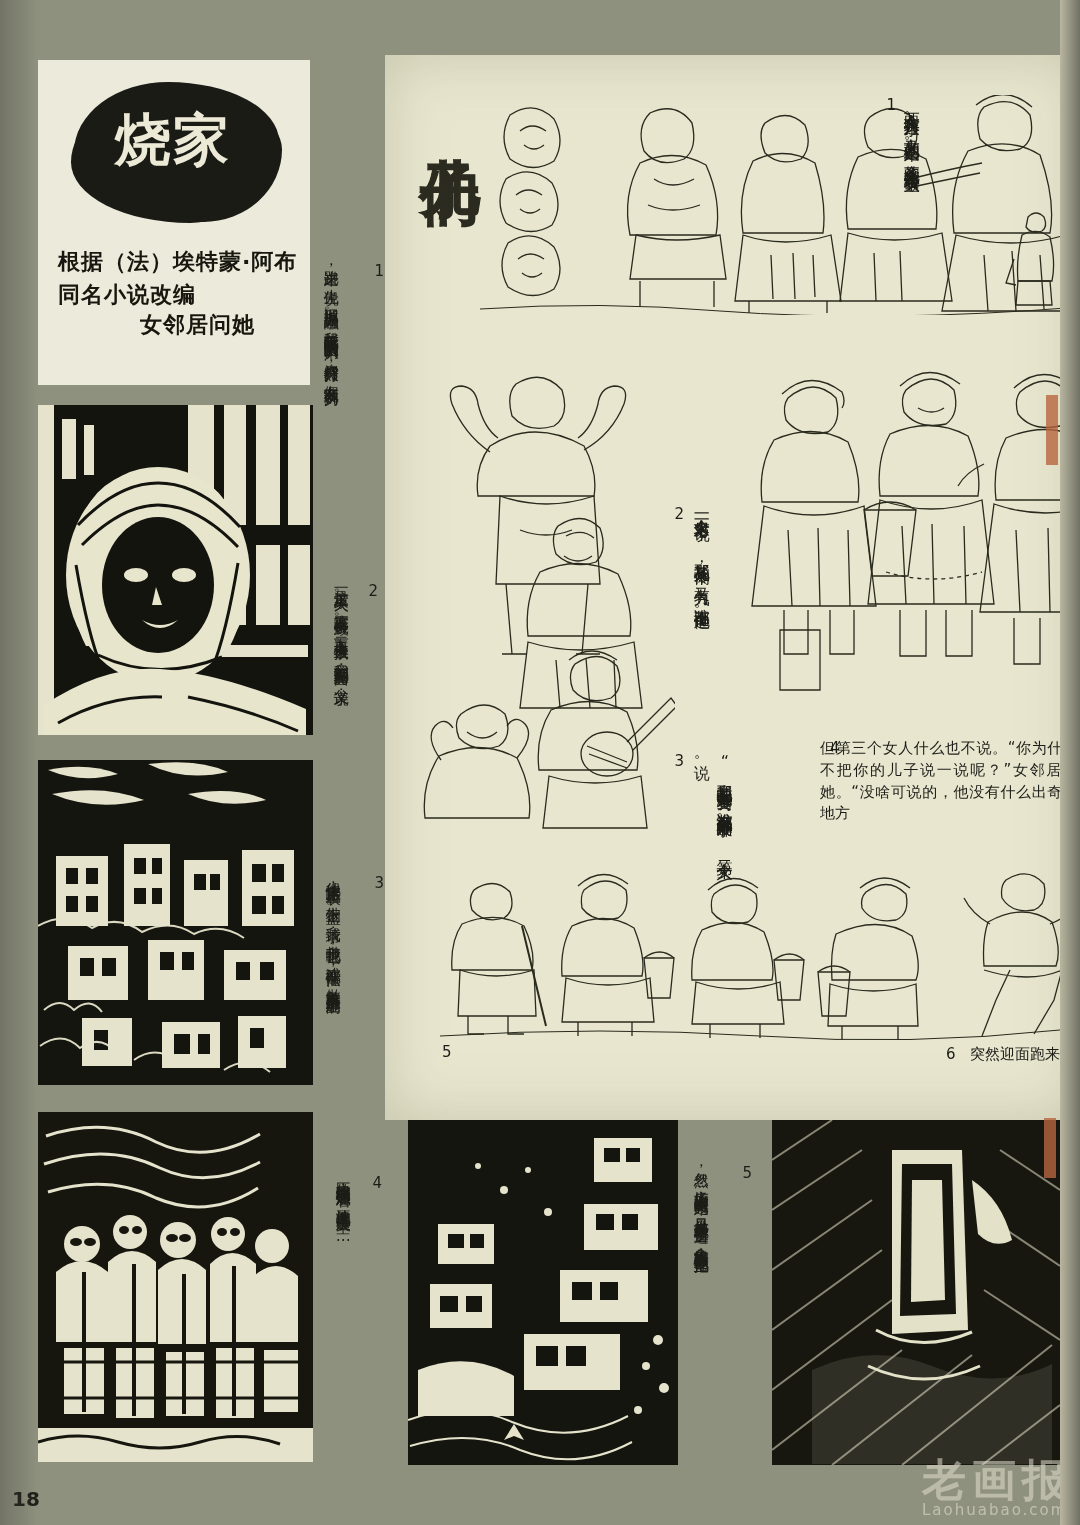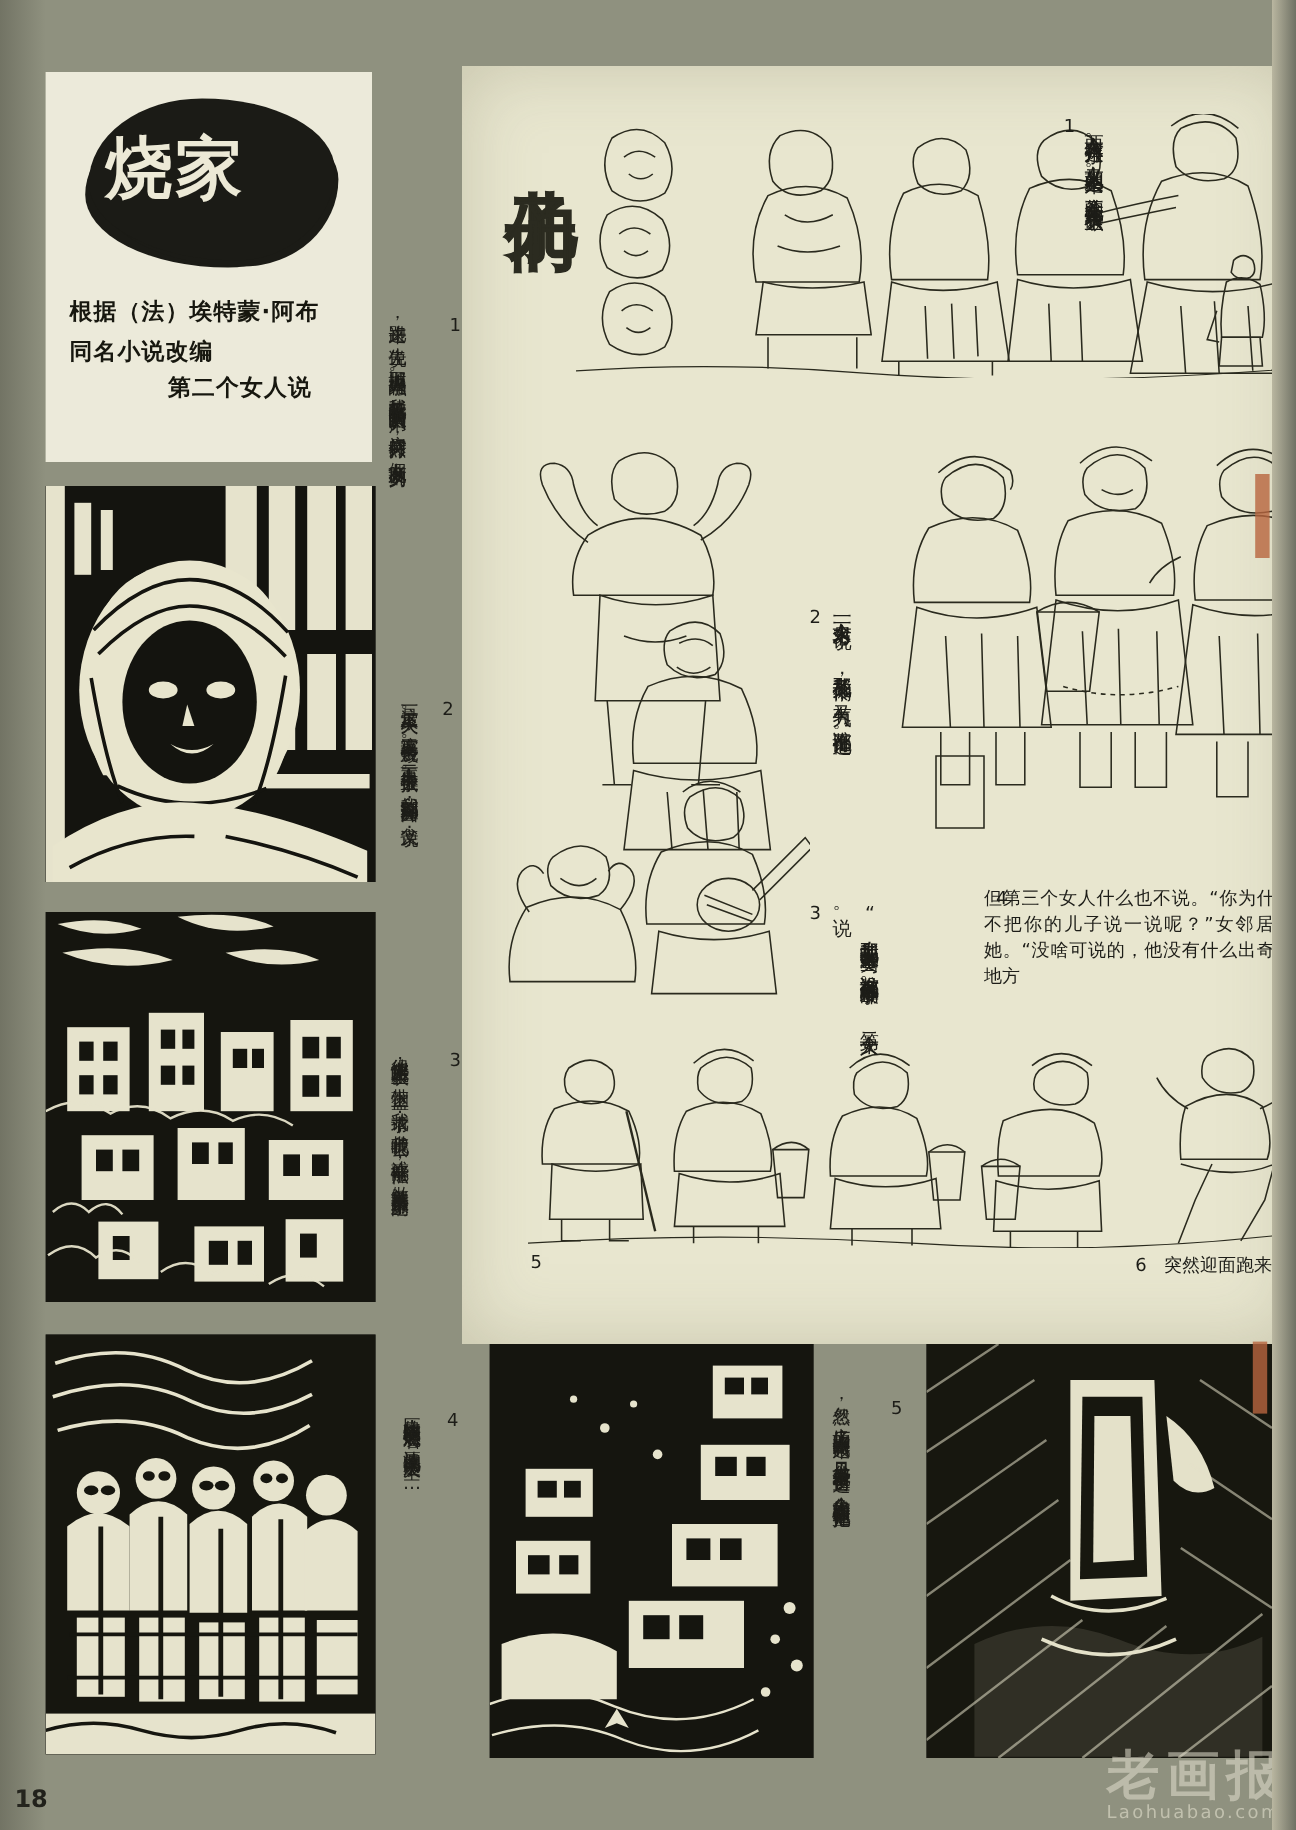--- a/index.html
+++ b/index.html
@@ -83,32 +83,32 @@
     left: 74px; top: 82px;
     width: 205px; height: 135px;
     background: #1b1b16;
     border-radius: 46% 54% 40% 60% / 52% 44% 56% 48%;
     box-shadow: 6px 8px 0 -3px #1b1b16, -7px 10px 0 -4px #1b1b16;
   }
   .logo-text {
     position: absolute;
     left: 88px; top: 103px;
     width: 170px;
-    text-align: left;
+    text-align: center;
     color: #ece9d6;
     font-size: 56px;
     font-weight: bold;
     font-family: "DejaVu Sans", sans-serif;
     letter-spacing: 2px;
   }
 
   .credit-line {
     position: absolute;
     color: #17170f;
-    font-size: 19px;
+    font-size: 22px;
     font-weight: bold;
     letter-spacing: 1px;
   }
 
   .page-number {
     position: absolute;
     left: 12px; bottom: 14px;
     color: #20201a;
     font-size: 20px;
     font-weight: bold;
@@ -169,21 +169,21 @@
 
   <div class="paper comic-sheet"></div>
 
   <div class="paper left-top-block"></div>
 
   <div class="logo-blob"></div>
   <div class="logo-text">烧家</div>
 
   <div class="credit-line" style="left:58px; top:247px;">根据（法）埃特蒙·阿布</div>
   <div class="credit-line" style="left:58px; top:280px;">同名小说改编</div>
-  <div class="credit-line" style="left:140px; top:310px;">第二个女人说</div>
+  <div class="credit-line" style="left:140px; top:310px;">女邻居问她</div>
 
   <div class="woodcut" style="left:38px; top:405px; width:275px; height:330px;">
     <svg class="wc-inner" viewBox="0 0 275 330" preserveAspectRatio="none">
       <rect width="275" height="330" fill="#14140f"></rect>
       <g fill="#e6e3cc">
         <rect x="0" y="0" width="16" height="330"></rect>
         <rect x="150" y="0" width="26" height="120"></rect>
         <rect x="186" y="0" width="22" height="120"></rect>
         <rect x="218" y="0" width="24" height="120"></rect>
         <rect x="250" y="0" width="22" height="120"></rect>

